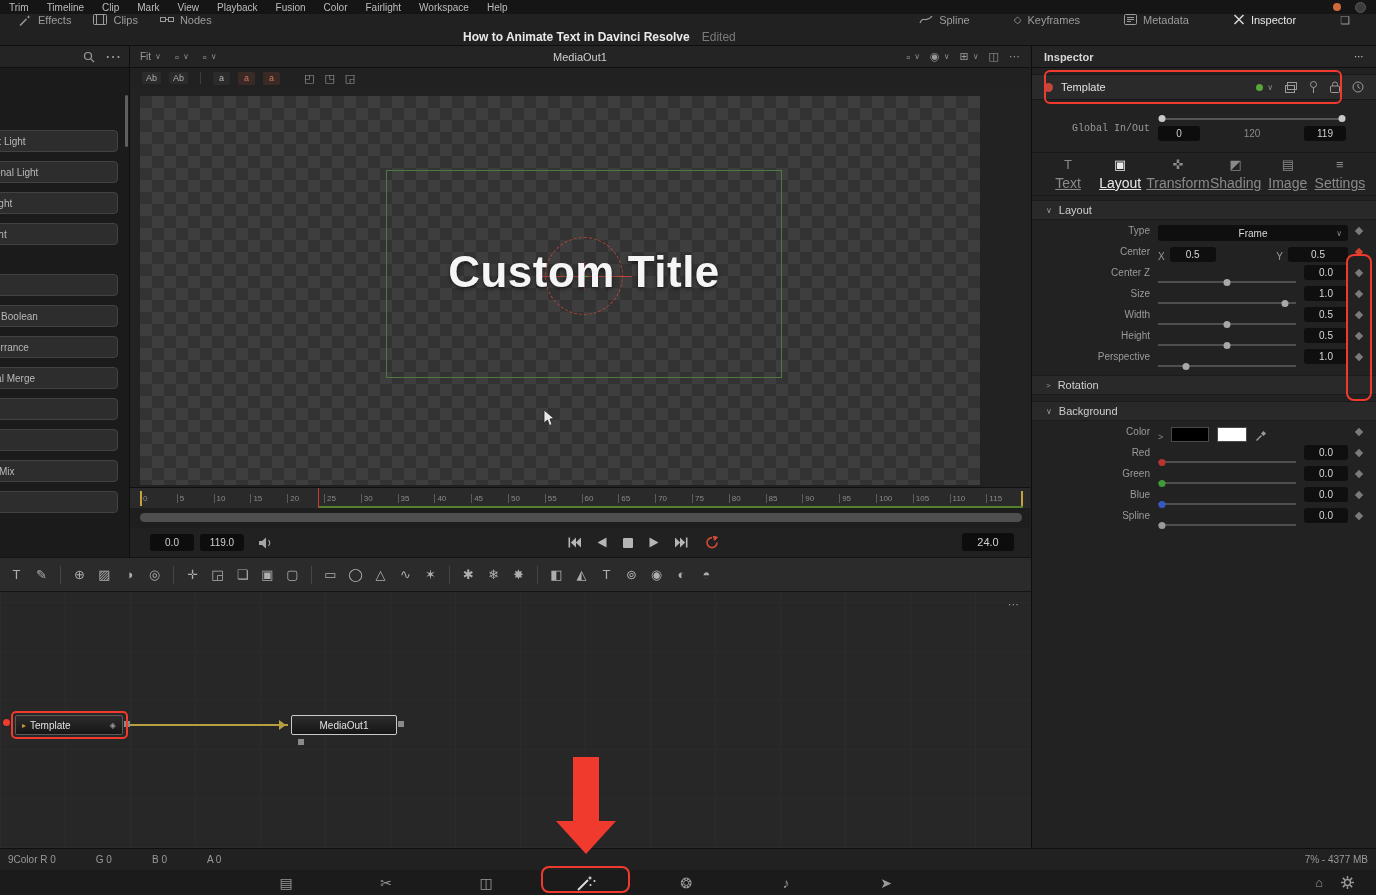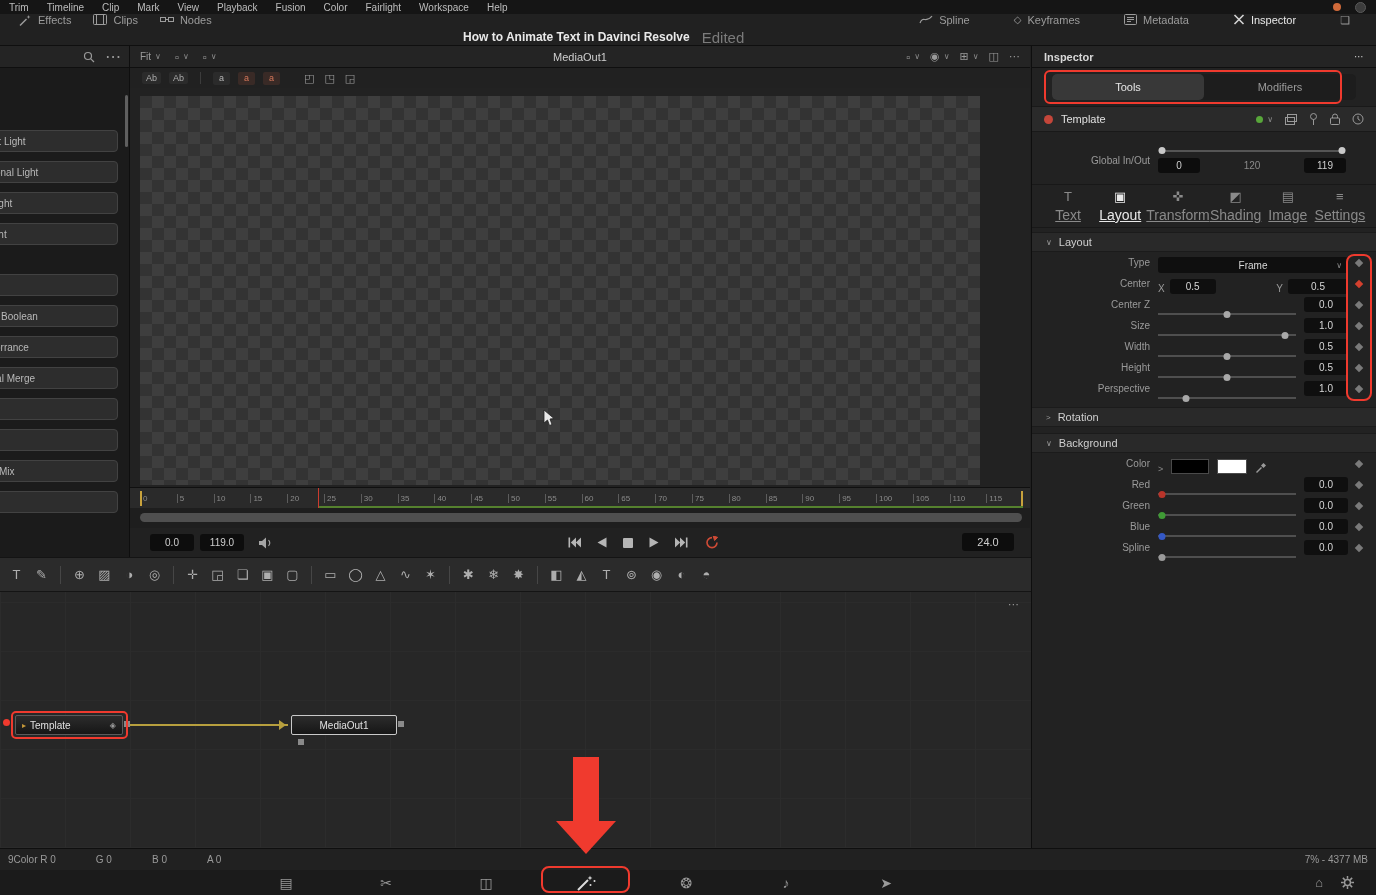--- a/index.html
+++ b/index.html
@@ -18,21 +18,21 @@
 
   
   .topbar { position:absolute; left:0; top:14px; width:1376px; height:32px; background:#212121;
     border-bottom:1px solid #0f0f0f; display:flex; align-items:center; }
   .tb-left { display:flex; align-items:center; padding-left:8px; gap:2px; }
   .tb-right { margin-left:auto; display:flex; align-items:center; gap:24px; padding-right:16px; }
   .tb-btn { display:flex; gap:6px; font-size:11px; color:#9c9c9c; padding:0 10px; height:32px; }
   .tb-btn.active { color:#e8e8e8; }
   .tb-title { position:absolute; left:463px; top:7px; height:32px; display:flex; align-items:center; gap:12px; }
   .tb-title .t { font-size:12px; font-weight:bold; color:#e9e9e9; }
-  .tb-title .e { font-size:15px; color:#7b7b7b; }
+  .tb-title .e { font-size:12px; color:#7b7b7b; }
   .kf-diamond-glyph { font-size:10px; color:#9c9c9c; }
 
   
   .left-panel { position:absolute; left:0; top:46px; width:130px; height:511px; background:#1b1b1b;
     border-right:1px solid #0e0e0e; }
   .lp-header { height:22px; background:#242424; border-bottom:1px solid #0f0f0f; display:flex;
     align-items:center; justify-content:flex-end; gap:10px; padding-right:8px; color:#9a9a9a; }
   .lp-list1 { margin-top:62px; } .lp-list2 { margin-top:29px; }
   .lp-item { height:22px; width:142px; margin:0 0 9px -24px; background:#2d2d2d; border:1px solid #424242;
     border-radius:4px; font-size:10px; color:#b9b9b9; display:flex; align-items:center; padding-left:8px; }
@@ -132,21 +132,21 @@
   .insp-tabs { margin:6px 20px 0; height:26px; display:flex; background:#1d1d1d; border-radius:5px; }
   .insp-tabs .tab { flex:1; display:flex; align-items:center; justify-content:center; font-size:11px; color:#9a9a9a; }
   .insp-tabs .tab.active { background:#383838; border-radius:5px; color:#e6e6e6; }
   .template-row { margin-top:6px; height:26px; background:#2a2a2a; border-top:1px solid #191919;
     border-bottom:1px solid #191919; display:flex; align-items:center; gap:8px; padding:0 12px; }
   .node-color-dot { width:9px; height:9px; border-radius:50%; }
   .template-row .name { font-size:11px; color:#e0e0e0; }
   .template-row .right { margin-left:auto; display:flex; align-items:center; gap:12px; }
   .green-dot { width:7px; height:7px; border-radius:50%; }
   .global-row { margin-top:10px; height:36px; display:flex; padding:0 8px 0 0; }
-  .global-row .glabel { width:126px; text-align:right; padding-right:8px; color:#9a9a9a; align-self:center; }
+  .global-row .glabel { width:126px; text-align:right; padding-right:8px; color:#9a9a9a; align-self:center;font-family:Liberation Mono, monospace; }
   .global-right { flex:1; display:flex; flex-direction:column; justify-content:center; gap:4px; padding-right:22px; }
   .gslider { position:relative; height:7px; }
   .gtrack { position:absolute; left:2px; right:2px; top:3px; height:2px; background:#555; }
   .ghandle { position:absolute; top:0; width:7px; height:7px; border-radius:50%; background:#c9c9c9; transform:translateX(-50%); }
   .gnums { display:flex; align-items:center; justify-content:space-between; }
   .gmid { color:#8a8a8a; }
   .divider { height:1px; background:#181818; margin-top:6px; }
   .subtabs { height:42px; display:flex; align-items:center; padding:0 10px; }
   .subtab { flex:1; display:flex; flex-direction:column; align-items:center; gap:3px; color:#8a8a8a; }
   .subtab .ic { font-size:13px; } .subtab .lb { font-size:14px;text-decoration:underline; }
@@ -377,20 +377,32 @@
       <span class="chip red" data-name="alpha-b-button">a</span>
       <div class="sub-icons">
         <span data-name="roi-icon">◰</span>
         <span data-name="dod-icon">◳</span>
         <span data-name="guides-icon">◲</span>
       </div>
     </div>
 
     <div class="viewer-canvas" data-name="viewer-canvas">
       <div class="checker" data-name="transparency-checkerboard">
+        <div class="text-bounds" data-name="text-bounding-box">
+          <div class="crosshair" data-name="center-crosshair">
+            <div class="ch-circle" data-name="crosshair-circle"></div>
+            <div class="ch-h" data-name="crosshair-horizontal-line"></div>
+            <div class="ch-v" data-name="crosshair-vertical-line"></div>
+            <div class="ch-center" data-name="crosshair-center-marker">
+                <i></i>
+                <i></i>
+              </div>
+          </div>
+          <div class="canvas-title" data-name="rendered-title-text">Custom Title</div>
+        </div>
         <div class="mouse-cursor" data-name="mouse-cursor">
           <svg width="12" height="18" viewBox="0 0 12 18">
               <path d="M1 1l0 13 3.5-3 2 5.5 2.5-1-2-5.5 4-0.5z" fill="#e8e8e8" stroke="#222" stroke-width="0.8"></path>
             </svg>
         </div>
       </div>
     </div>
 
     <div class="ruler" data-name="timeline-ruler">
       <div class="ruler-inner">
@@ -664,24 +676,20 @@
     <div class="anno anno-node" data-name="annotation-template-node-box" style="border-color: rgb(240, 58, 46);"></div>
     <div class="anno-red-dot" data-name="annotation-red-dot" style="background: rgb(240, 58, 46);"></div>
   </div>
 
   <div class="inspector" data-name="inspector-panel">
     <div class="insp-header" data-name="inspector-header">
       <span class="ttl" data-name="inspector-title">Inspector</span>
       <span data-name="inspector-options-icon">⋯</span>
     </div>
 
-    <div class="insp-tabs" data-name="inspector-tab-bar">
-      <div class="tab active" data-name="tab-tools">Tools</div>
-      <div class="tab" data-name="tab-modifiers">Modifiers</div>
-    </div>
 
     <div class="template-row" data-name="node-header-row">
       <span class="node-color-dot" data-name="node-color-dot" style="background: rgb(196, 70, 58);"></span>
       <span class="name" data-name="selected-node-name">Template</span>
       <div class="right">
         <span style="display:flex;align-items:center;gap:4px;" data-name="node-enable-dropdown">
           <span class="green-dot" data-name="enabled-dot-icon" style="background: rgb(88, 166, 58);"></span>
           <span class="chev" data-name="chevron-down-icon">∨</span>
         </span>
         <span data-name="versions-button">

